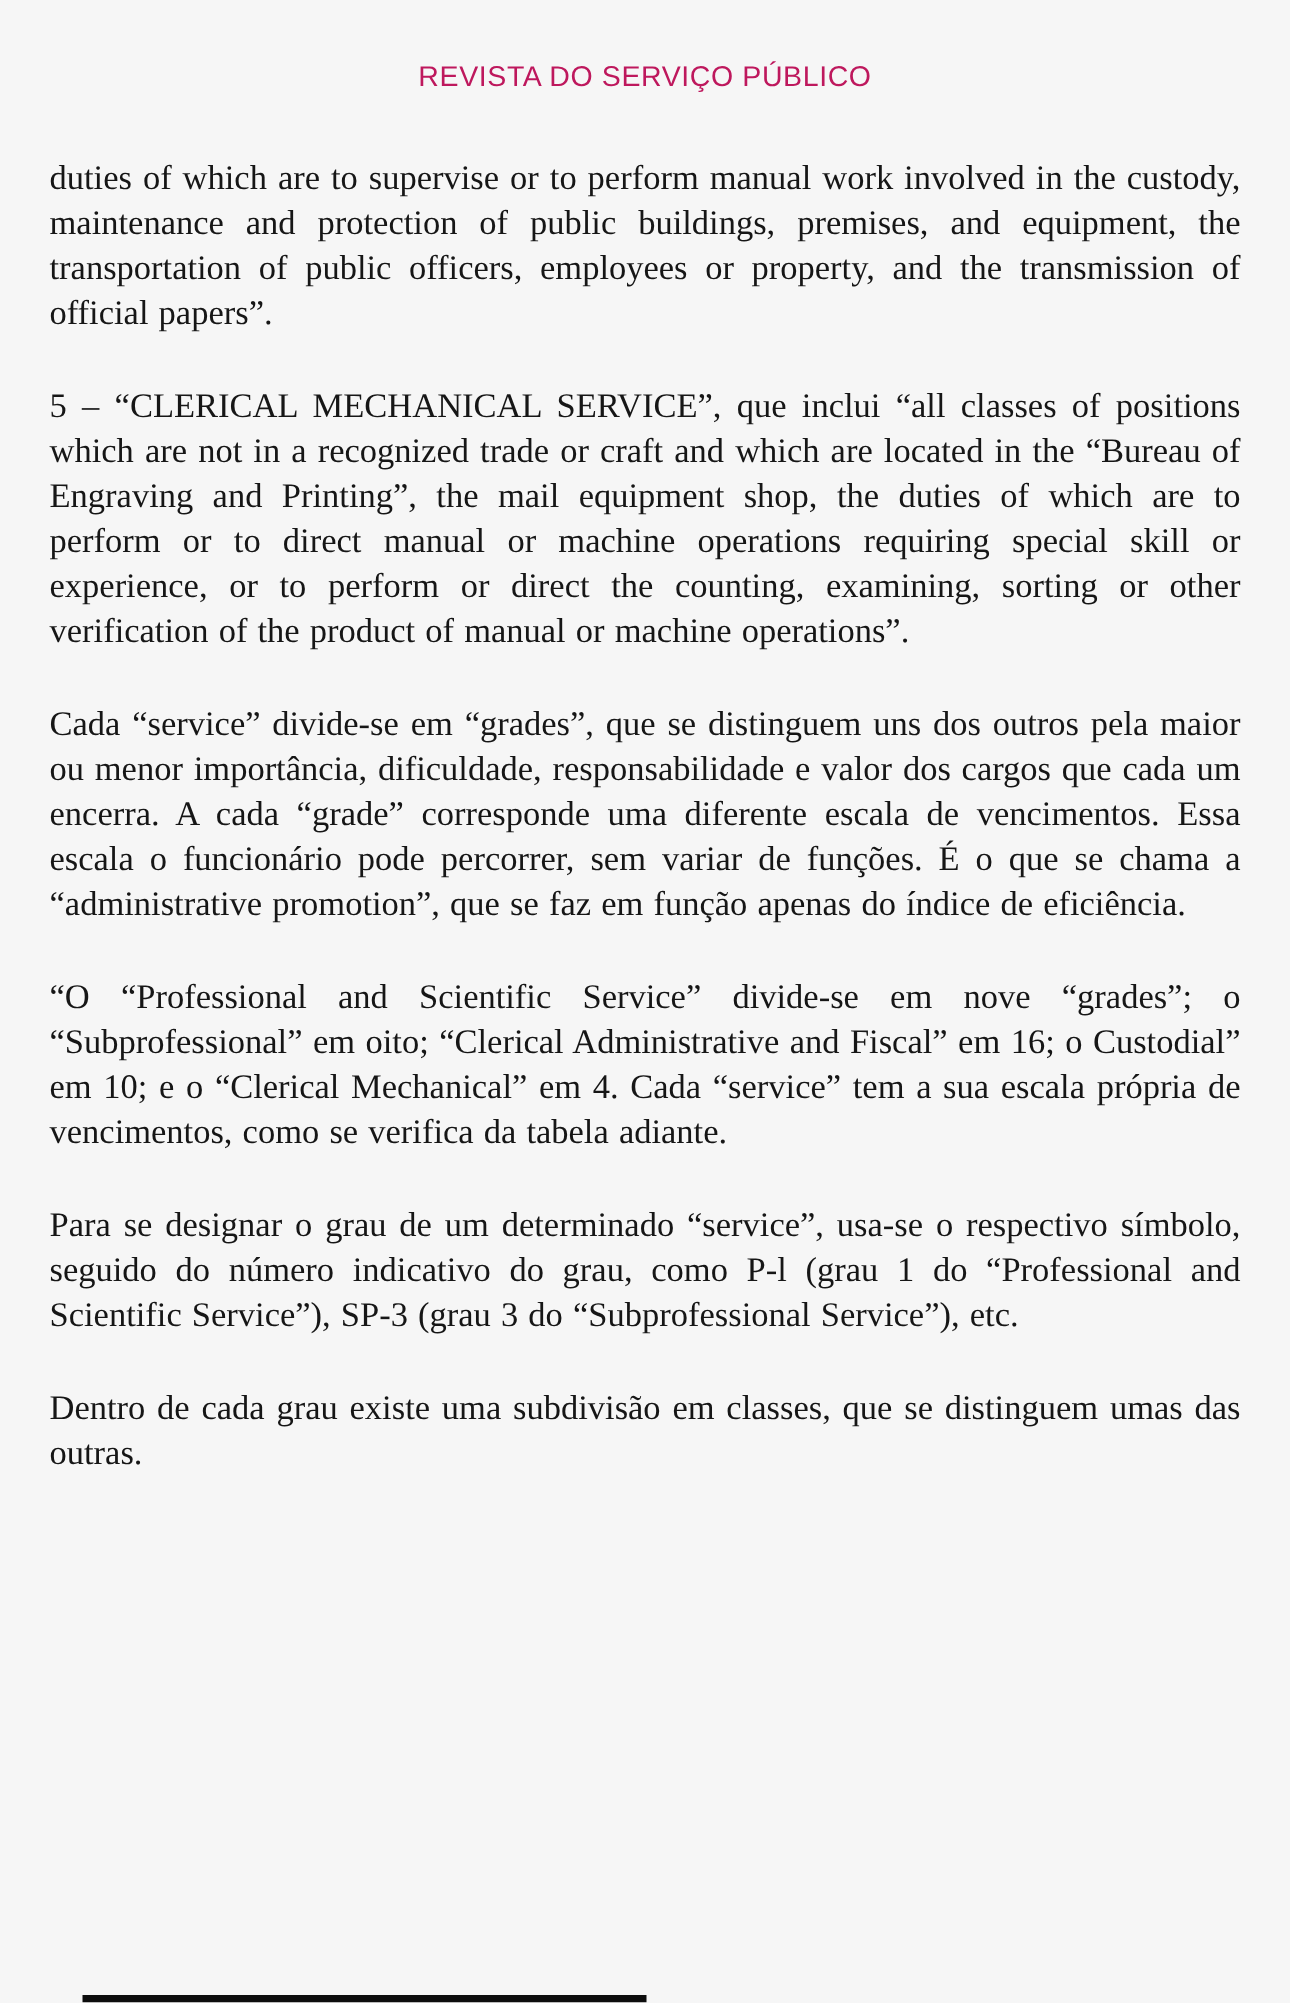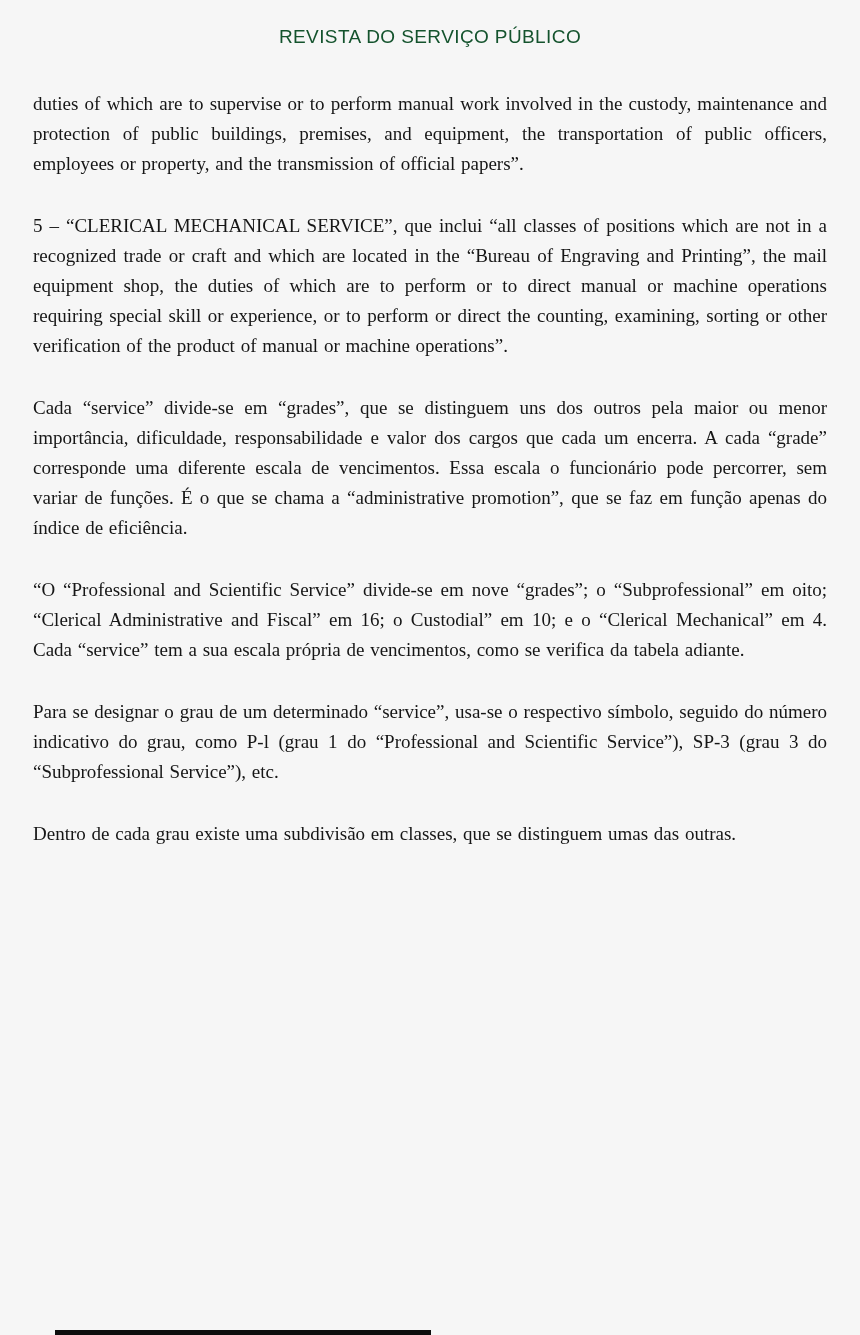--- a/index.html
+++ b/index.html
@@ -14,32 +14,32 @@
     font-family: "Liberation Serif", serif;
     position: relative;
     overflow: hidden;
   }
   .page {
     padding: 0 33px;
     box-sizing: border-box;
   }
   .journal-header {
     text-align: center;
-    padding-top: 26px;
+    padding-top: 41px;
     font-family: "Liberation Sans", sans-serif;
     font-size: 19px;
     font-weight: 500;
     letter-spacing: 0.4px;
-    color: #14532d;
+    color: #be185d;
   }
   .body-text {
     margin-top: 41px;
   }
   .body-par {
-    font-size: 19px;
+    font-size: 23px;
     line-height: 30px;
     text-align: justify;
     text-align-last: left;
     margin: 0 0 32px 0;
     word-spacing: 1px;
   }
   .scan-artifact {
     position: absolute;
     left: 55px;
     bottom: 0;

